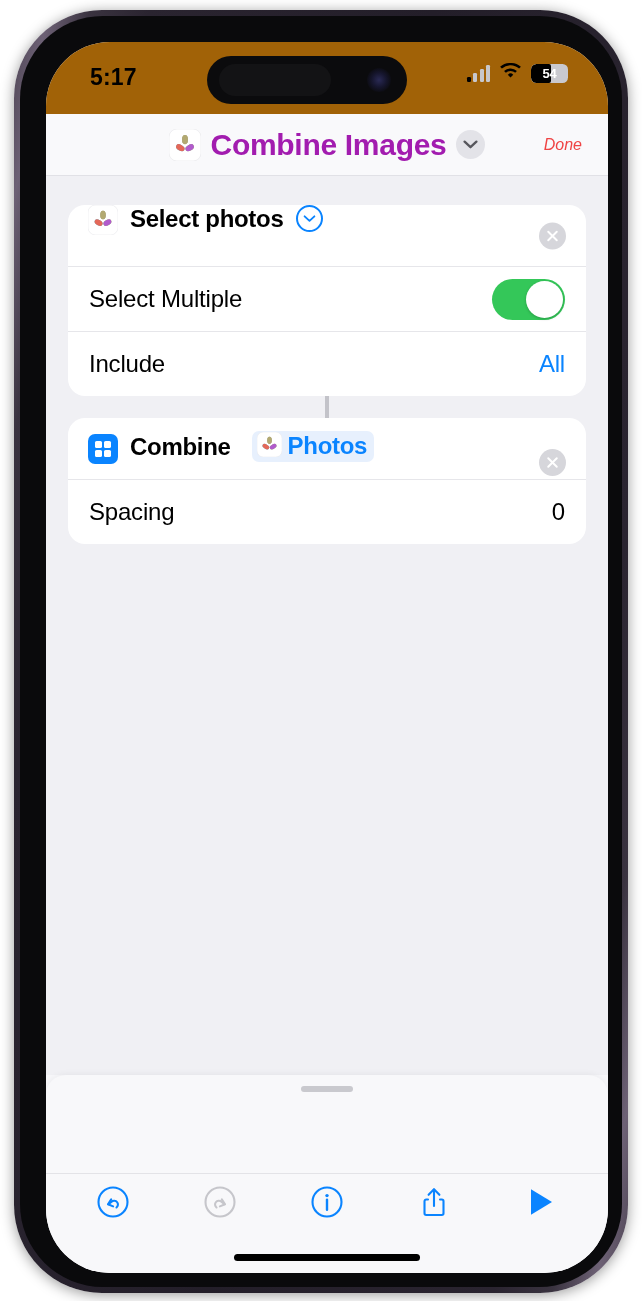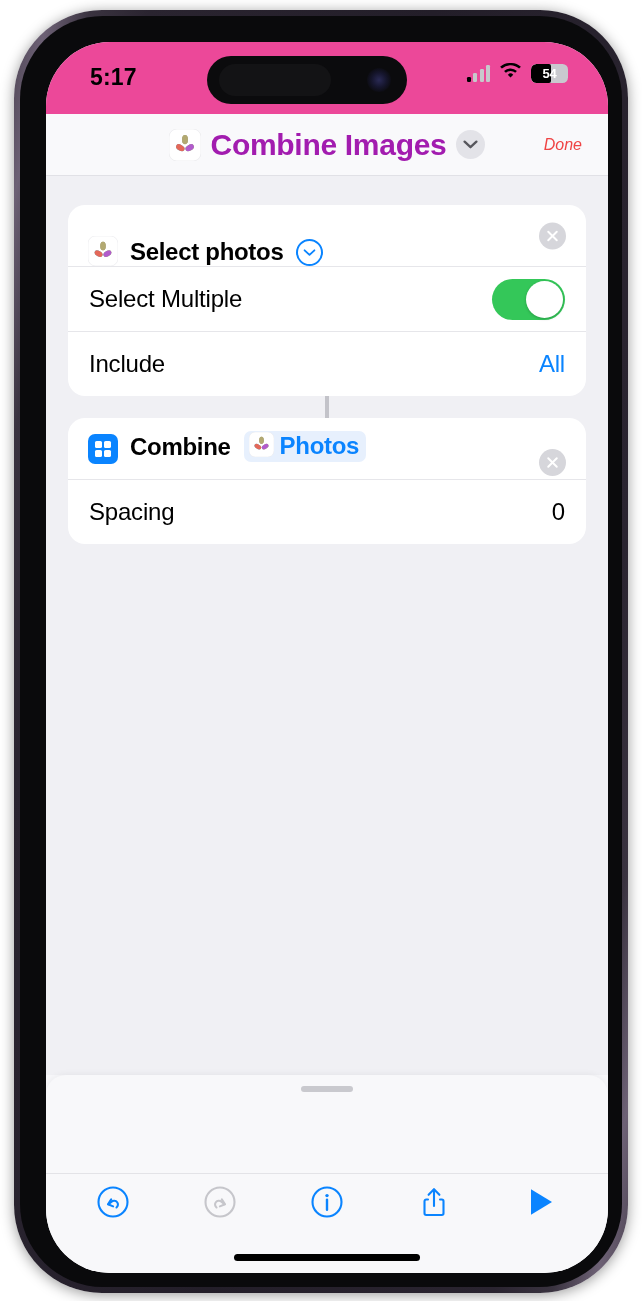--- a/index.html
+++ b/index.html
@@ -42,21 +42,21 @@
   .side-btn { position: absolute; background: linear-gradient(90deg,#564c5e,#352e3c 45%,#6e6277); }
   #btn-silent   { left: 9px;  top: 254px; width: 7px;  height: 36px;  border-radius: 3px 1px 1px 3px; }
   #btn-volup    { left: 8px;  top: 330px; width: 8px;  height: 66px;  border-radius: 3px 1px 1px 3px; }
   #btn-voldown  { left: 8px;  top: 418px; width: 8px;  height: 66px;  border-radius: 3px 1px 1px 3px; }
   #btn-power    { right: 8px; top: 390px; width: 8px;  height: 96px;  border-radius: 1px 3px 3px 1px;
                   background: linear-gradient(270deg,#564c5e,#352e3c 45%,#6e6277); }
 
   
   #status-bar {
     position: absolute; left: 0; top: 0; width: 562px; height: 72px;
-    background: #ec4899;
+    background: #a16207;
   }
   #status-time {
     position: absolute; left: 44px; top: 22px;
     font-size: 23px; font-weight: bold; color: #000; letter-spacing: .2px;
   }
   #dynamic-island {
     position: absolute; left: 161px; top: 14px;
     width: 200px; height: 48px; border-radius: 24px;
     background: #0b0b0d;
   }
@@ -118,21 +118,21 @@
   }
 
   .card {
     position: absolute; left: 22px; width: 518px;
     background: #fff; border-radius: 17px; overflow: hidden;
   }
   #card-select  { top: 29px; }
   #card-combine { top: 242px; }
 
   .card-head {
-    position: relative; display: flex; align-items: flex-end;
+    position: relative; display: flex; align-items: flex-start;
     padding: 0 20px; min-height: 61px;
   }
   .card-head.two-line { padding-top: 13px; padding-bottom: 13px; align-items: flex-start; }
   .head-icon { width: 30px; height: 30px; border-radius: 7px; flex: none; margin-right: 12px; }
   .head-title { font-size: 24px; font-weight: bold; color: #000; letter-spacing: -.3px; }
 
   .blue-chevron {
     width: 27px; height: 27px; border-radius: 50%;
     border: 2px solid #0a84ff; display: flex; align-items: center;
     justify-content: center; flex: none; background: #fff;
@@ -161,21 +161,21 @@
     border-radius: 50%; background: #fff; box-shadow: 0 1px 3px rgba(0,0,0,.22);
   }
 
   #connector {
     position: absolute; left: 279px; top: 213px;
     width: 4px; height: 29px; background: #c3c3c9;
   }
 
   
   #combine-inline { display: flex; flex-direction: column; gap: 4px; }
-  #combine-line1 { display: flex; align-items: center; gap: 0; flex-wrap: nowrap; }
+  #combine-line1 { display: flex; align-items: center; gap: 8px; flex-wrap: nowrap; }
   #combine-line2 { display: flex; align-items: center; gap: 10px; }
   .token {
     display: inline-flex; gap: 6px;
     background: #e7f0fd; border-radius: 7px; padding: 1px 7px 2px 5px;
     font-size: 24px; font-weight: bold; color: #0a84ff; letter-spacing: -.3px;
   }
   .token .tok-icon { width: 25px; height: 25px; border-radius: 6px; flex: none; }
   .token.no-icon { padding: 1px 8px 2px 8px; font-weight: bold; }
 
   

